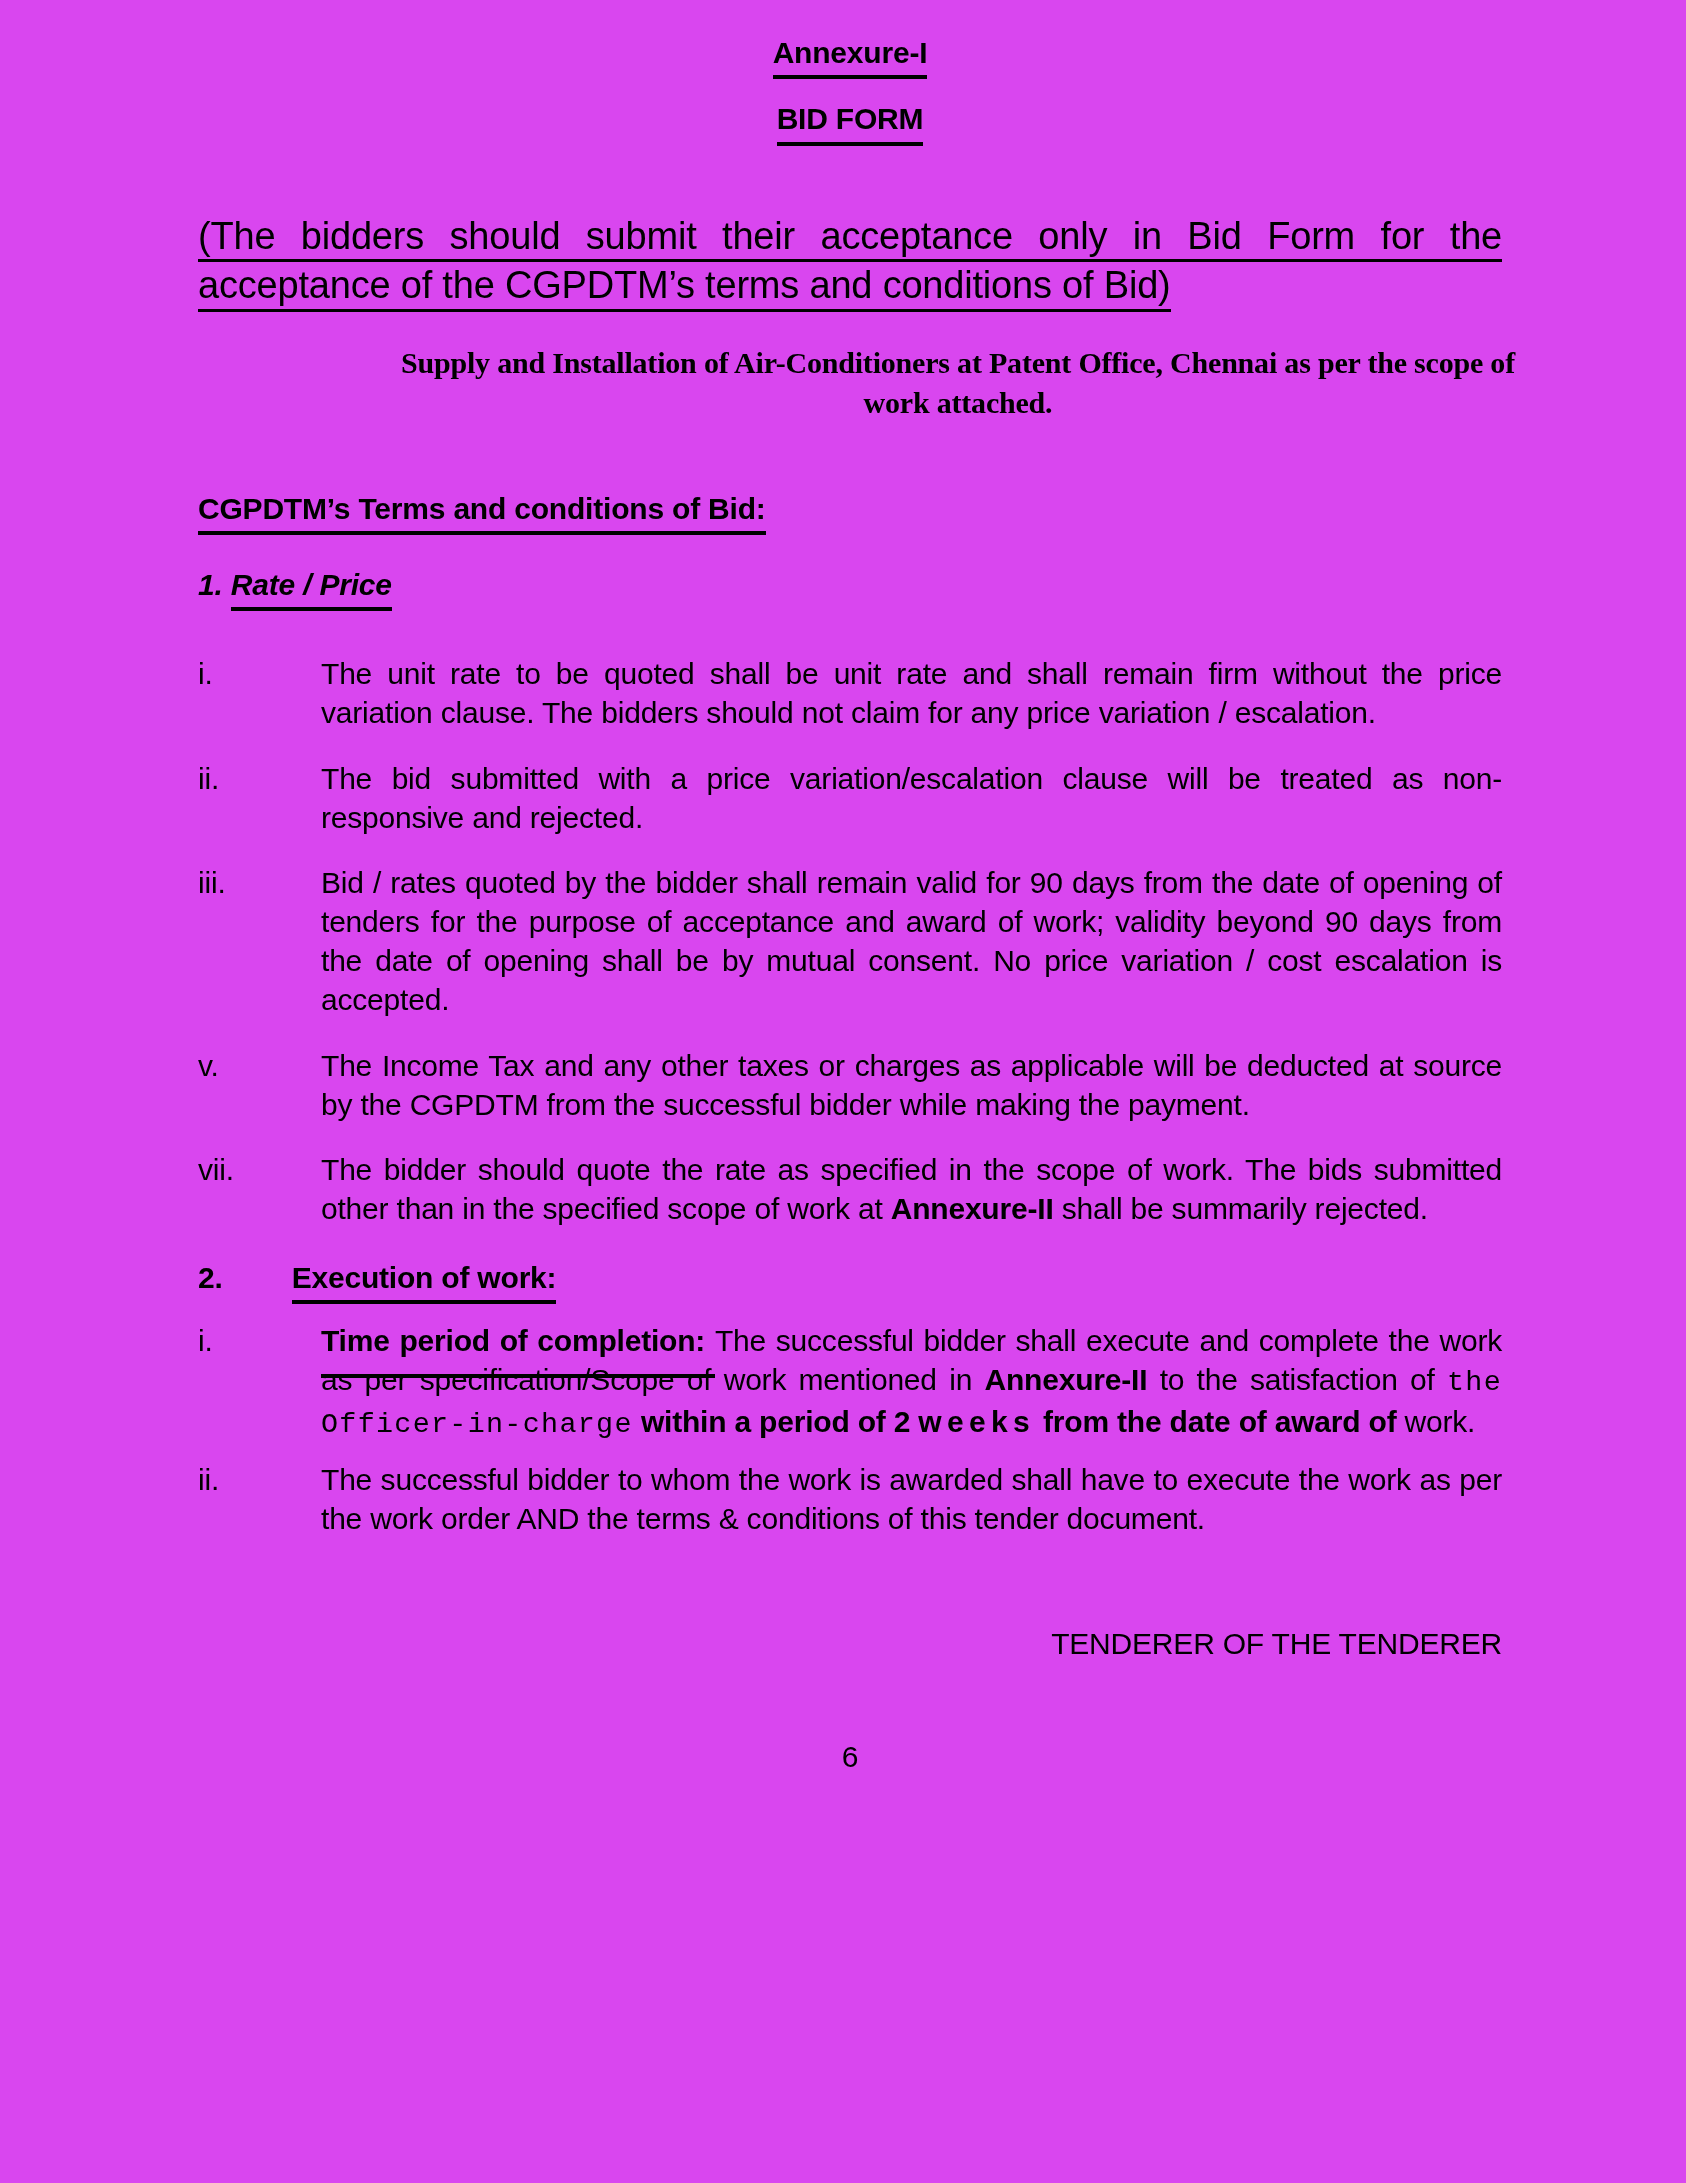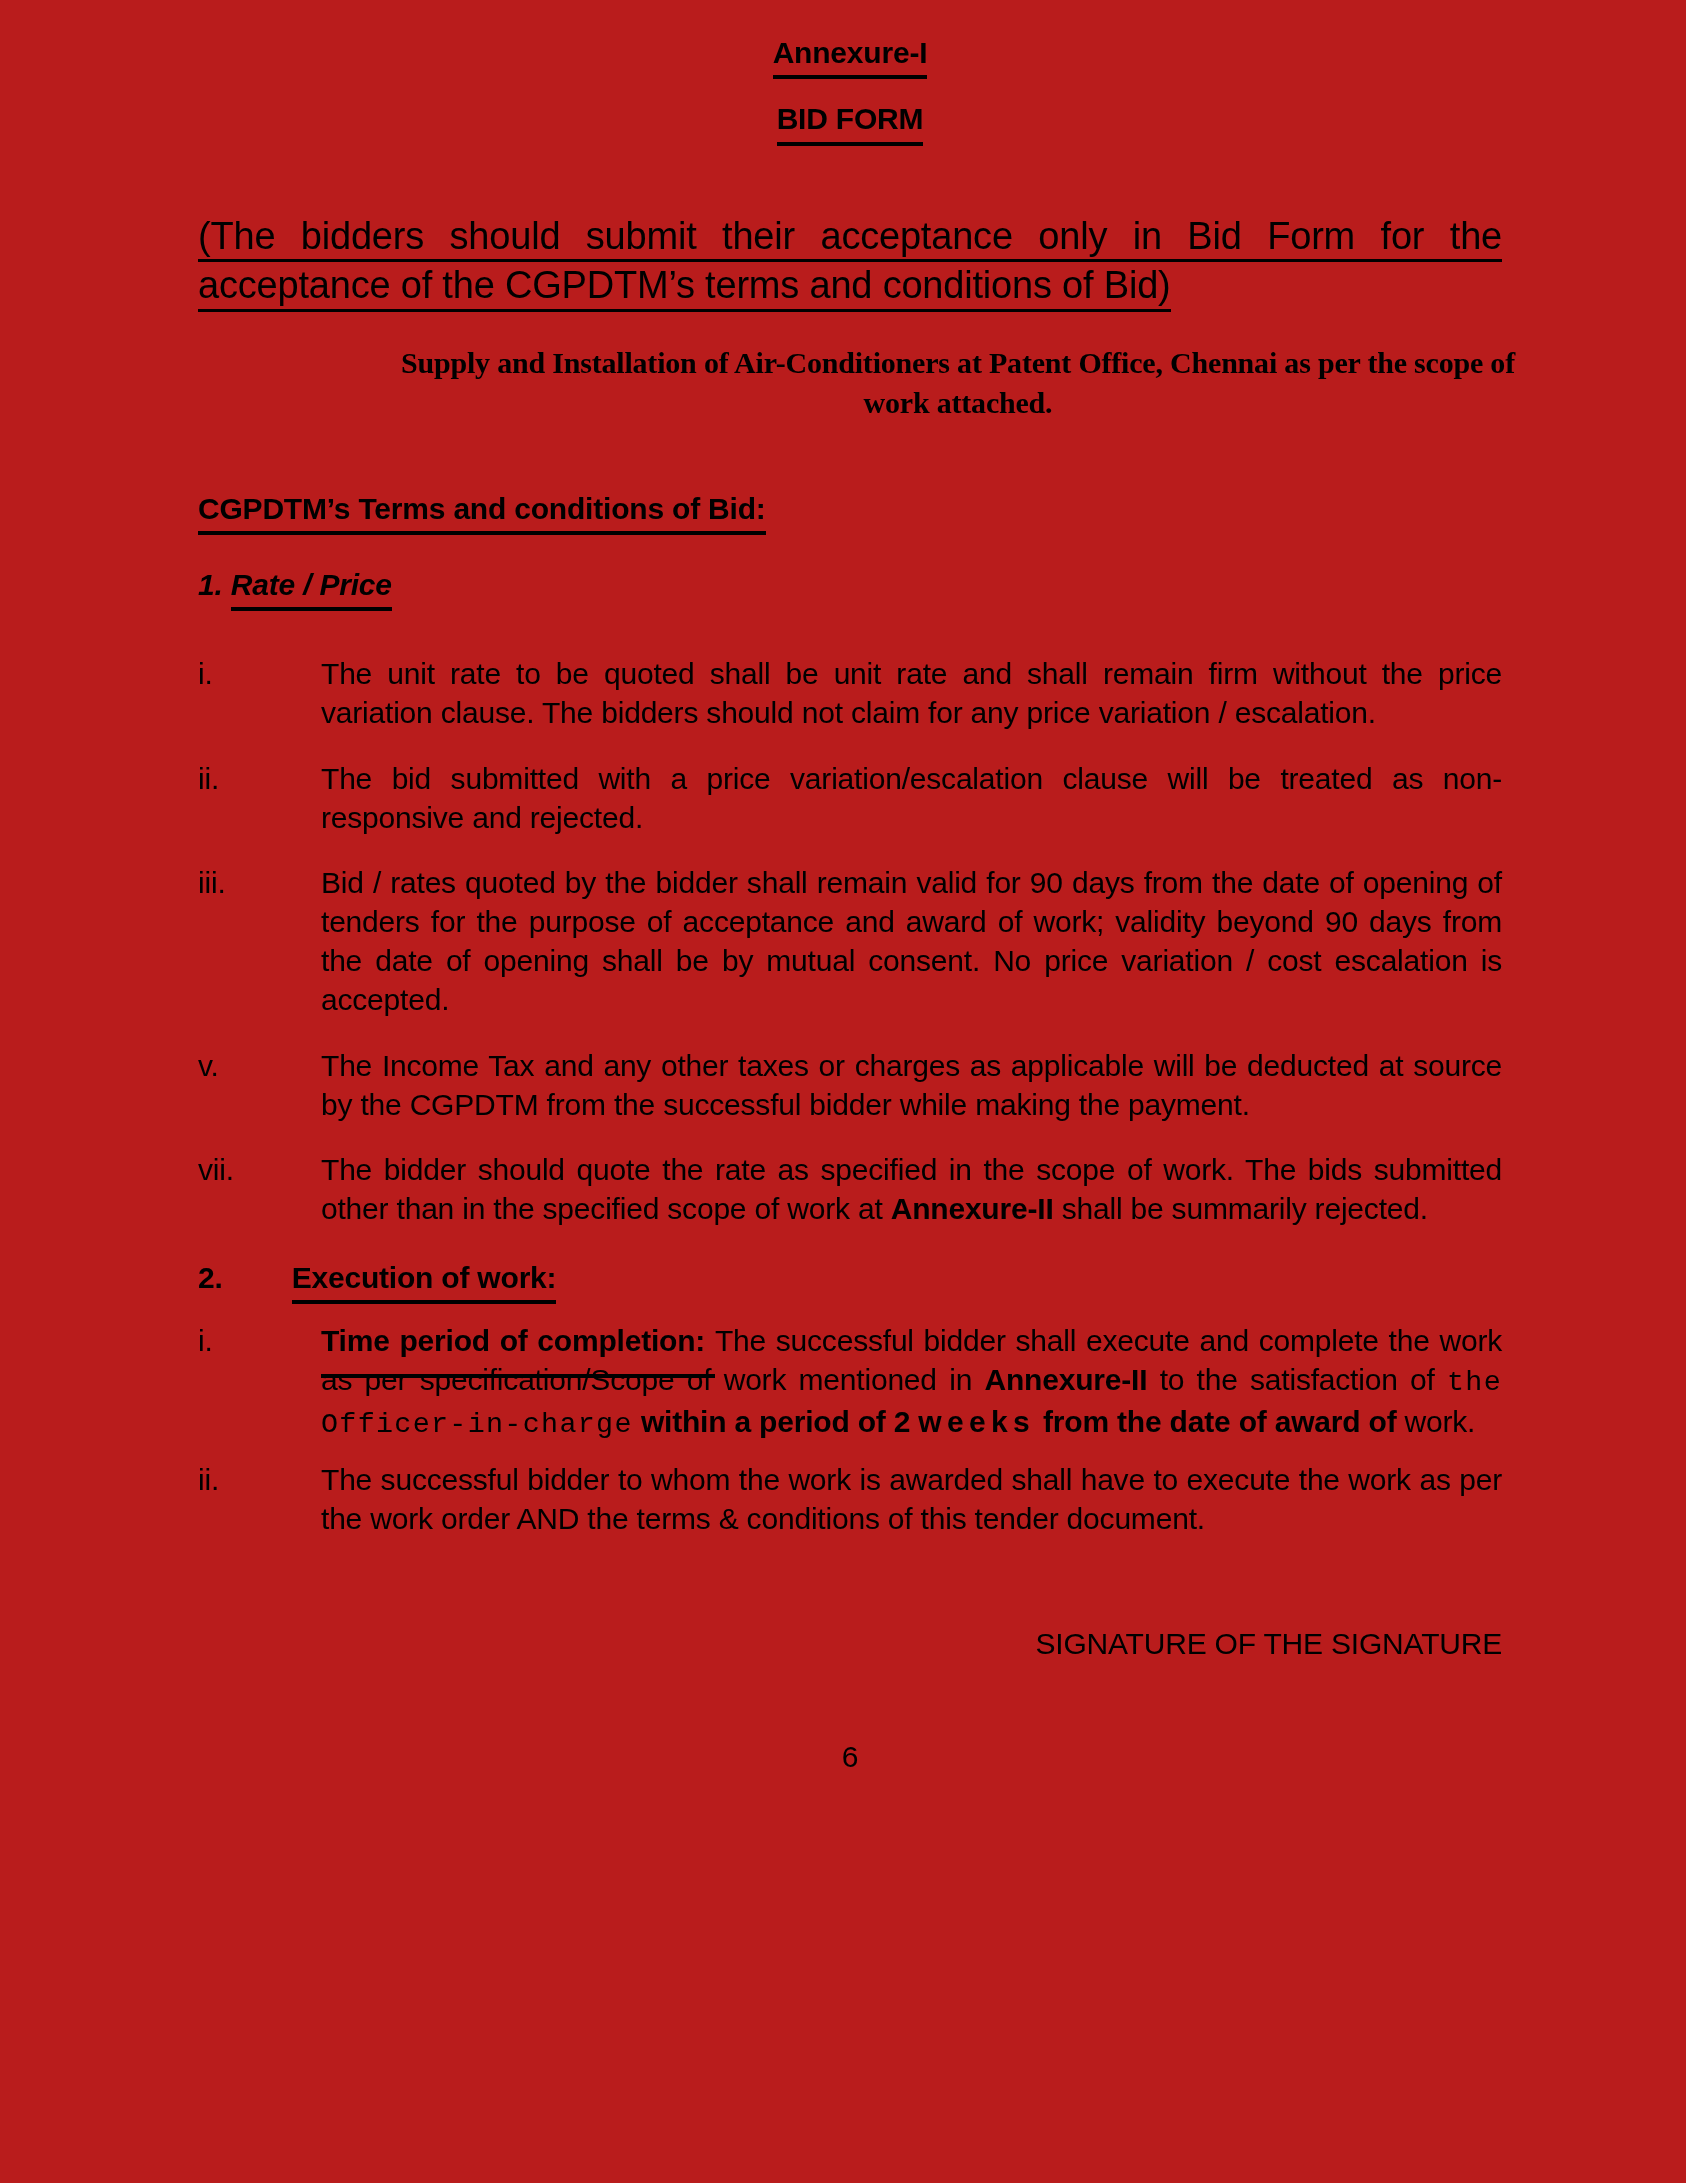--- a/index.html
+++ b/index.html
@@ -6,21 +6,21 @@
     margin: 0;
     padding: 0;
     background: #ffffff;
     color: #000000;
   }
   .page {
     position: relative;
     width: 1687px;
     height: 2183px;
     box-sizing: border-box;
-    background: #b91c1c;
+    background: #d946ef;
     font-family: "Liberation Sans", sans-serif;
     font-size: 30px;
     line-height: 1.3;
     letter-spacing: -0.2px;
     padding: 33px 185px 0 198px;
     overflow: hidden;
   }
   
   .center { text-align: center; }
   .h-title {
@@ -167,17 +167,17 @@
 
   <div class="li mb25">
     <span class="marker">i.</span>
     <div class="body"><span class="rb ru">Time period of completion: </span><span>The successful bidder shall execute and complete the work as per specification/Scope of work mentioned in </span><span class="rb">Annexure-II</span><span> to the satisfaction of </span><span class="rm">the Officer-in-charge</span><span> </span><span class="rb">within a period of 2 </span><span class="rb rl">weeks</span><span class="rb"> from the date of award of</span><span> work.</span></div>
   </div>
   <div class="li">
     <span class="marker">ii.</span>
     <div class="body"><span>The successful bidder to whom the work is awarded shall have to execute the work as per the work order AND the terms &amp; conditions of this tender document.</span></div>
   </div>
 
-  <div class="signature mt130">SIGNATURE OF THE SIGNATURE</div>
+  <div class="signature mt130">TENDERER OF THE TENDERER</div>
   <div class="page-num mt112">6</div>
 
 </div>
 
 
 </body></html>

